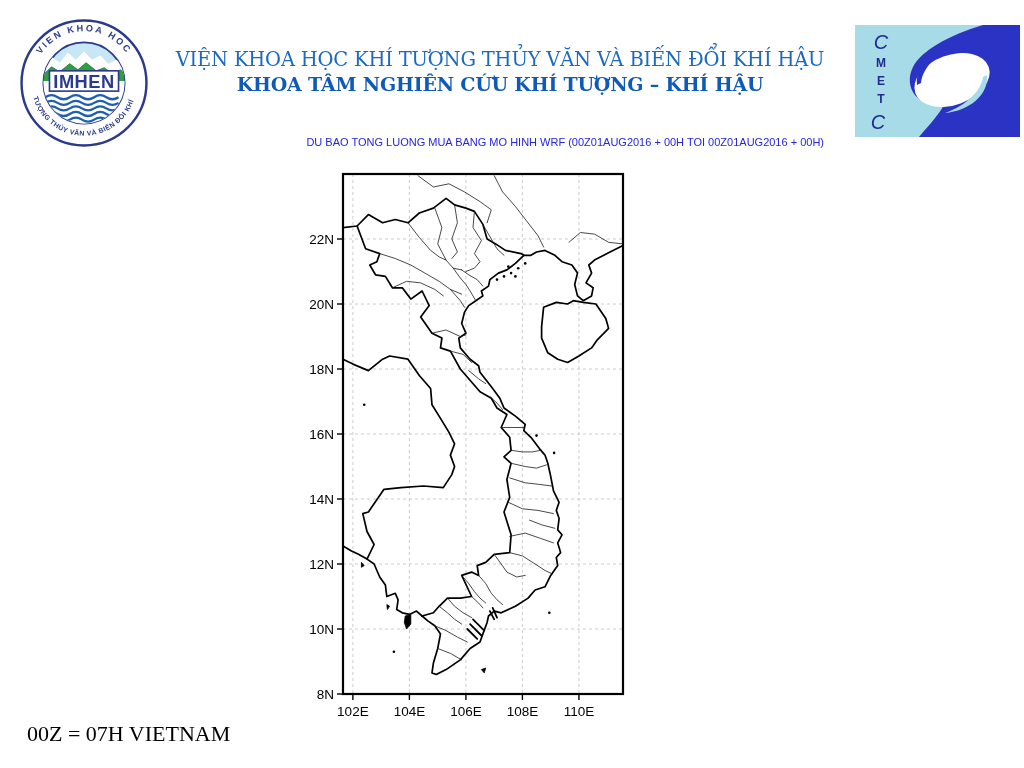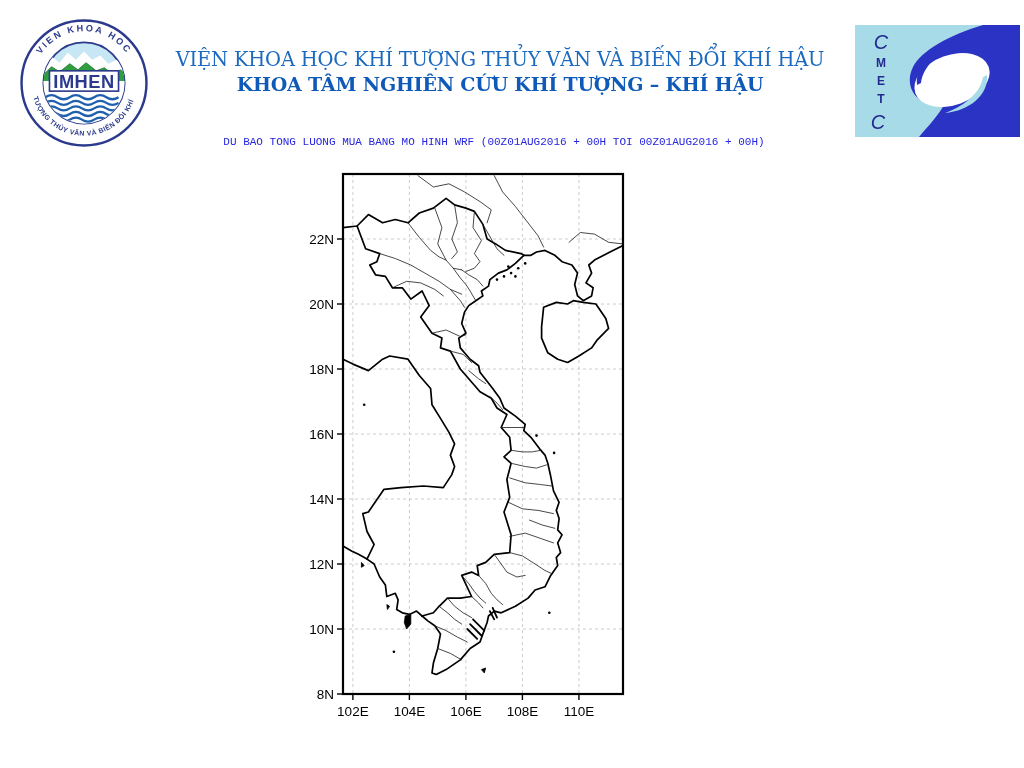--- a/index.html
+++ b/index.html
@@ -3,22 +3,22 @@
 <meta charset="utf-8">
 <style>
   html,body{margin:0;padding:0;}
   body{width:1024px;height:768px;background:#ffffff;position:relative;overflow:hidden;
        font-family:"Liberation Sans",sans-serif;}
   .stage{position:absolute;left:0;top:0;width:1024px;height:768px;}
 
   .hdr{position:absolute;left:150px;top:48px;width:700px;text-align:center;}
   .hdr-l1{font-family:"DejaVu Serif",serif;font-size:19.5px;font-weight:500;letter-spacing:-0.2px;line-height:1.25;}
   .hdr-l2{font-family:"DejaVu Serif",serif;font-size:19px;font-weight:700;letter-spacing:-0.2px;line-height:1.3;}
-  .sub{position:absolute;left:164px;top:136px;width:660px;text-align:center;
-       font-family:Liberation Mono, monospace;font-size:11px;letter-spacing:0px;}
+  .sub{position:absolute;left:164px;top:136px;width:660px;text-align:right;
+       font-family:Liberation Sans, sans-serif;font-size:11px;letter-spacing:0px;}
 
   .footer{position:absolute;left:27px;top:721px;font-family:"Liberation Serif",serif;
           font-size:22px;color:#000;}
 
   .map-wrap{position:absolute;left:300px;top:166px;width:344px;height:560px;}
   .imhen{position:absolute;left:19px;top:17px;width:130px;height:132px;}
   .cmetc{position:absolute;left:855px;top:25px;width:165px;height:112px;}
 
   svg text{font-family:"Liberation Sans",sans-serif;}
   .tick-label{font-size:13.5px;fill:#000;}
@@ -186,14 +186,15 @@
         <text x="34" y="338" text-anchor="end" class="tick-label">14N</text>
         <line x1="37" y1="398" x2="43" y2="398" stroke="#000" stroke-width="1.4"></line>
         <text x="34" y="403" text-anchor="end" class="tick-label">12N</text>
         <line x1="37" y1="463" x2="43" y2="463" stroke="#000" stroke-width="1.4"></line>
         <text x="34" y="468" text-anchor="end" class="tick-label">10N</text>
         <line x1="37" y1="528" x2="43" y2="528" stroke="#000" stroke-width="1.4"></line>
         <text x="34" y="533" text-anchor="end" class="tick-label">8N</text>
       </svg>
   </div>
 
+  <div class="footer">00Z = 07H VIETNAM</div>
 
 </div>
 
 </body></html>

